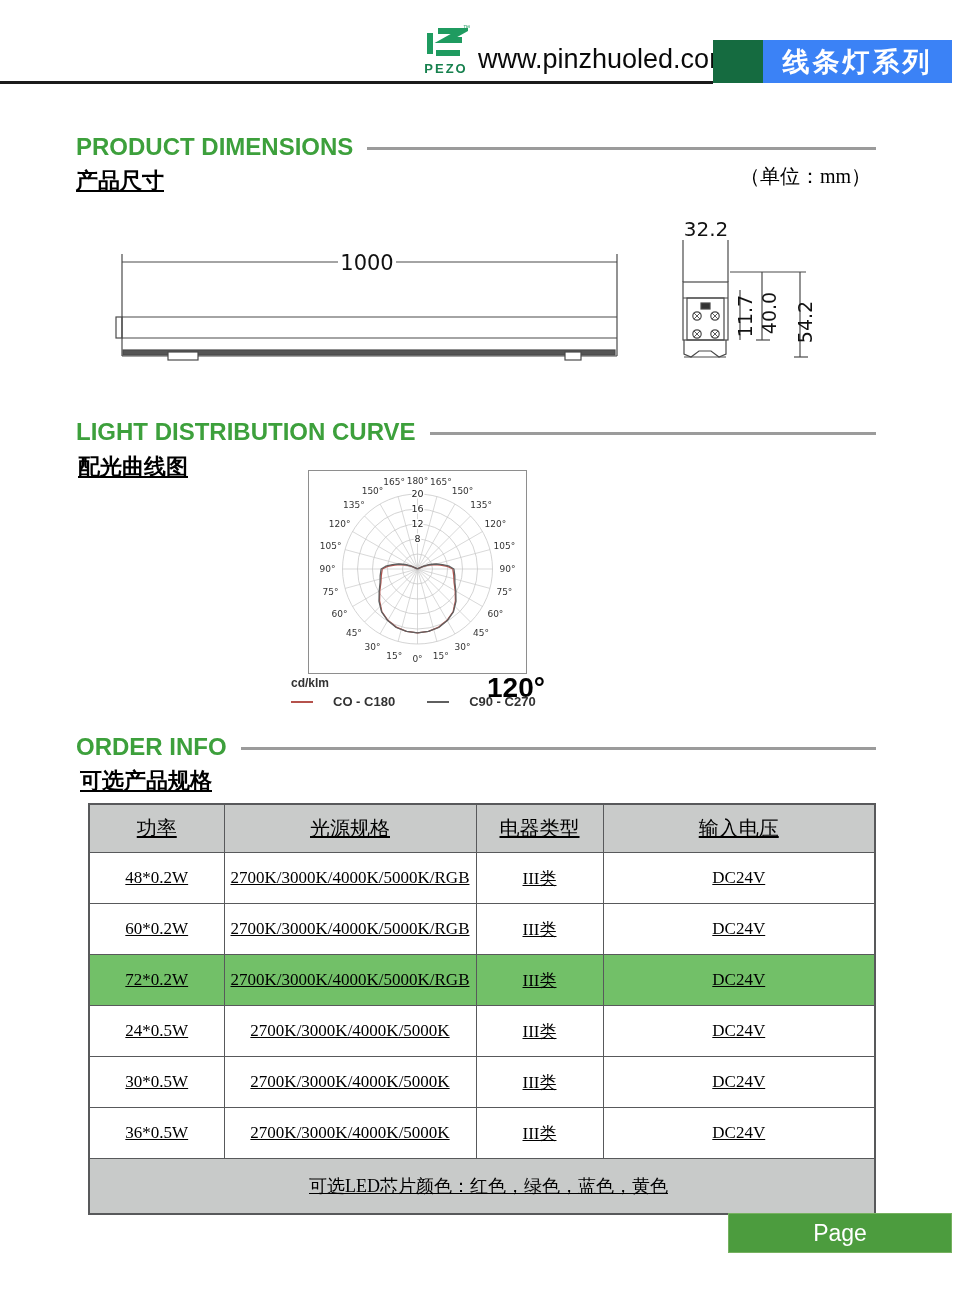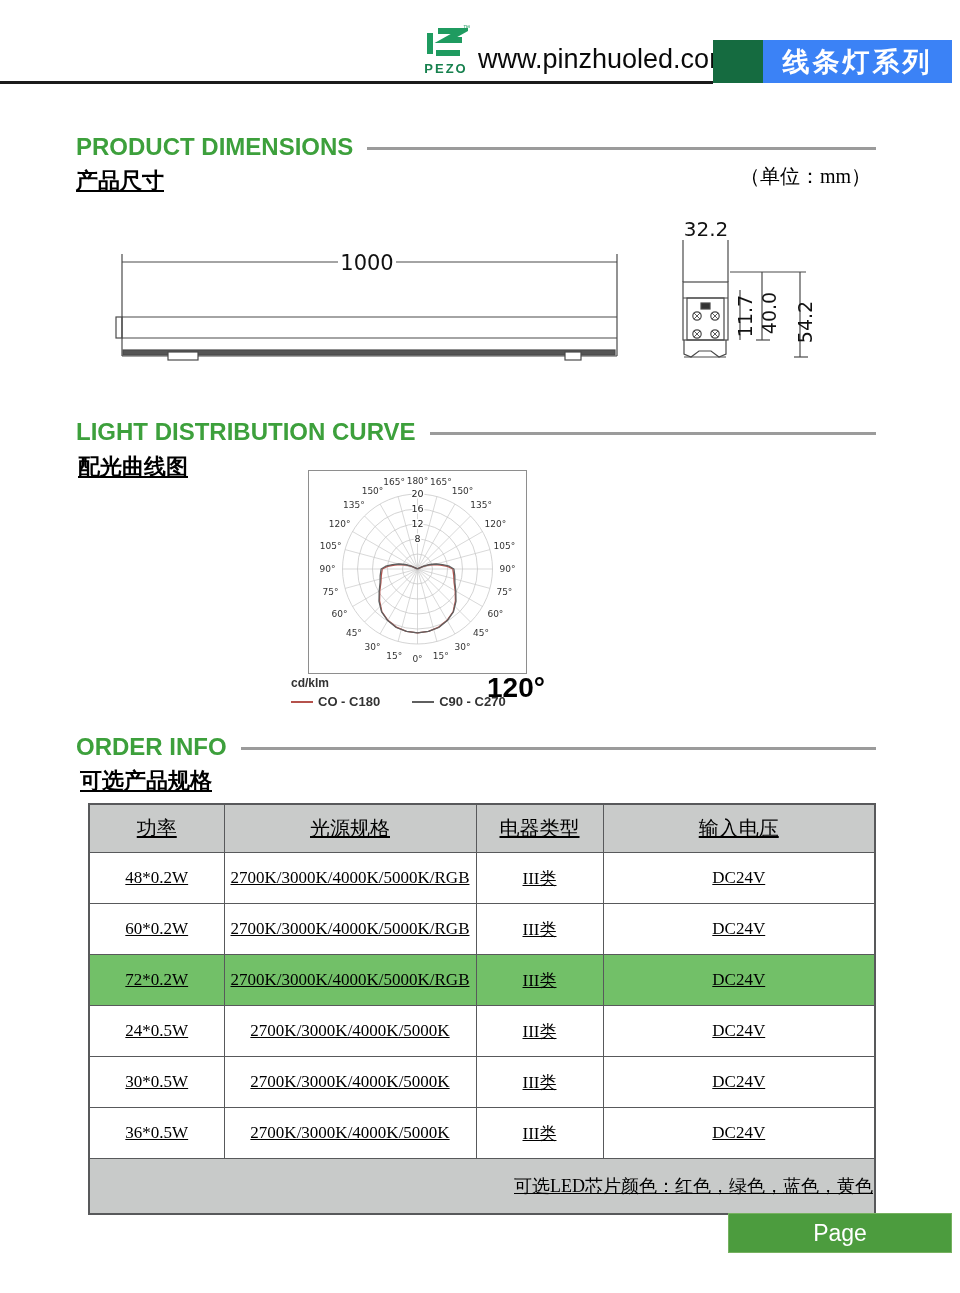--- a/index.html
+++ b/index.html
@@ -28,36 +28,36 @@
 
   
   svg text{font-family:"DejaVu Sans",sans-serif;}
   .drawing{left:0;top:210px;}
 
   
   .polar-box{left:308px;top:470px;width:217px;height:202px;border:1px solid #8e8e8e;background:#fff;}
   .cdklm{left:291px;top:676px;font-size:12px;font-weight:bold;color:#333;}
   .legend-row{left:291px;top:694px;display:flex;align-items:center;gap:10px;font-size:13px;
       font-weight:bold;color:#333;}
-  .legend-item{display:flex;align-items:center;gap:5px;}
+  .legend-item{display:flex;align-items:center;gap:20px;}
   .legend-item + .legend-item{margin-left:22px;}
   .swatch{display:inline-block;width:22px;height:2px;}
   .beam-angle{left:487px;top:672px;font-size:28px;font-weight:bold;color:#000;}
 
   
   .order-table{left:88px;top:803px;width:786px;border-collapse:collapse;
       font-family:"Liberation Serif",serif;table-layout:fixed;}
   .order-table col.c1{width:135px;} .order-table col.c2{width:252px;}
   .order-table col.c3{width:127px;} .order-table col.c4{width:272px;}
   .order-table th,.order-table td{border:1px solid #58595b;text-align:center;text-decoration:underline;}
   .order-table{border:2px solid #58595b;}
   .order-table th{height:45px;background:#c9cbca;font-size:20px;font-weight:normal;color:#000;}
   .order-table td{height:48px;font-size:17px;color:#000;background:#fff;}
   .order-table tr.hl td{background:#72c068;}
-  .order-table td.foot{height:52px;background:#c8cac9;text-align:right;
+  .order-table td.foot{height:52px;background:#c8cac9;text-align:center;
       padding-left:14px;font-size:18px;}
 
   
   .page-btn{left:728px;top:1213px;width:224px;height:40px;background:#4c9c3e;
       border:1px solid #76b160;box-sizing:border-box;color:#fff;display:flex;
       align-items:center;justify-content:center;font-size:23px;}
 </style>
 </head>
 <body>
 

